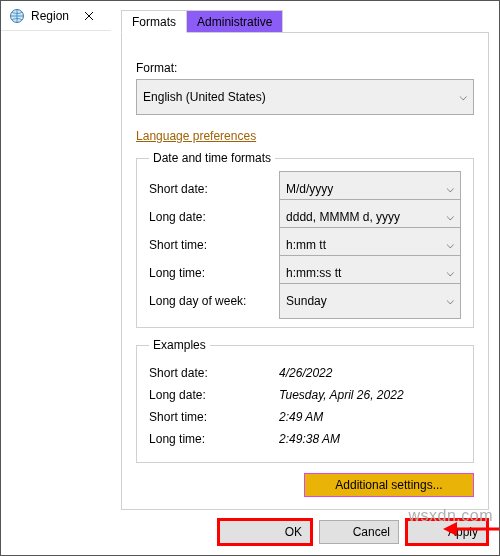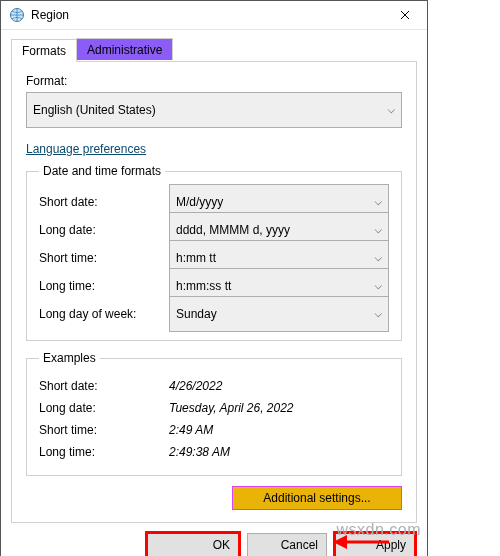--- a/index.html
+++ b/index.html
@@ -1,30 +1,30 @@
 <!DOCTYPE html>
 <html><head>
 <meta charset="utf-8">
 <style>
   * { box-sizing: border-box; font-family: "Segoe UI", Tahoma, sans-serif; font-size: 12px; }
   body { margin: 0; background: #fff; width: 500px; height: 556px; overflow: hidden; }
-  .window { width: 428px; height: 556px; border: 1px solid #555; background: #fff; display: flex; flex-direction: column; }
+  .window { width: 500px; height: 556px; border: 1px solid #555; background: #fff; display: flex; }
   .titlebar { height: 30px; display: flex; align-items: center; padding: 0 2px 0 8px; border-bottom: 1px solid #e5e5e5; }
   .titlebar .icon { width: 16px; height: 16px; margin-right: 6px; }
   .titlebar .title { flex: 1; font-size: 12px; }
   .titlebar .close { width: 40px; height: 28px; display: flex; align-items: center; justify-content: center; font-size: 14px; }
   .client { flex: 1; background: #fff; padding: 8px 10px 10px 10px; display: flex; flex-direction: column; position: relative; }
-  .tabs { display: flex; align-items: flex-start; height: 24px; border-bottom: 1px solid #d0d0d0; }
+  .tabs { display: flex; align-items: center; height: 24px; border-bottom: 1px solid #d0d0d0; }
   .tab { padding: 4px 10px 3px 10px; border: 1px solid #d0d0d0; border-bottom: none; background: #8b5cf6; position: relative; margin-right: -1px; }
   .tab.active { background: #fff; border-bottom: 1px solid #fff; top: 1px; z-index: 2; }
   .tabbody { border: 1px solid #d0d0d0; border-top: none; padding: 12px 14px 12px 14px; flex: 1; display: flex; flex-direction: column; }
-  .label { margin-bottom: 4px; }
+  .label { margin-bottom: 4px; margin-top: 16px; }
   .select { width: 100%; height: 22px; border: 1px solid #adadad; background: #efefef; display: flex; align-items: center; padding: 17px 6px; position: relative; }
   .select .arrow { position: absolute; right: 6px; font-size: 10px; color: #555; }
-  .link { color: #0c4a6e; text-decoration: underline; margin: 14px 0 8px 0; display: inline-block; cursor: pointer; }
+  .link { color: #a16207; text-decoration: underline; margin: 14px 0 8px 0; display: inline-block; cursor: pointer; }
   fieldset { border: 1px solid #d0d0d0; margin: 0 0 10px 0; padding: 10px 12px 12px 12px; }
   fieldset legend { padding: 0 4px; }
   .row { display: flex; align-items: center; height: 28px; }
   .row .lbl { width: 130px; }
   .row .val { flex: 1; font-style: italic; }
   .row .sel { flex: 1; }
   .examples .row { height: 22px; }
   .btn { min-width: 80px; height: 24px; border: 1px solid #adadad; background: #e1e1e1; display: inline-flex; align-items: center; justify-content: flex-end; padding: 0 8px; }
   .btn.primary { border: 1px solid #0078d7; background: #e1e1e1; }
   .addl { align-self: flex-end; min-width: 170px; border: 1px solid #d946ef; background: #eab308; height: 24px; display: inline-flex; align-items: center; justify-content: center; margin-top: auto; }

